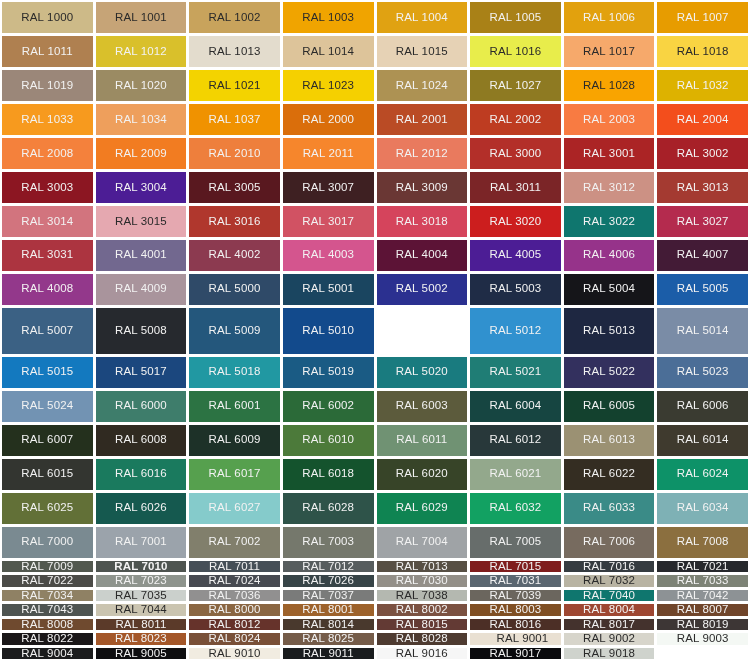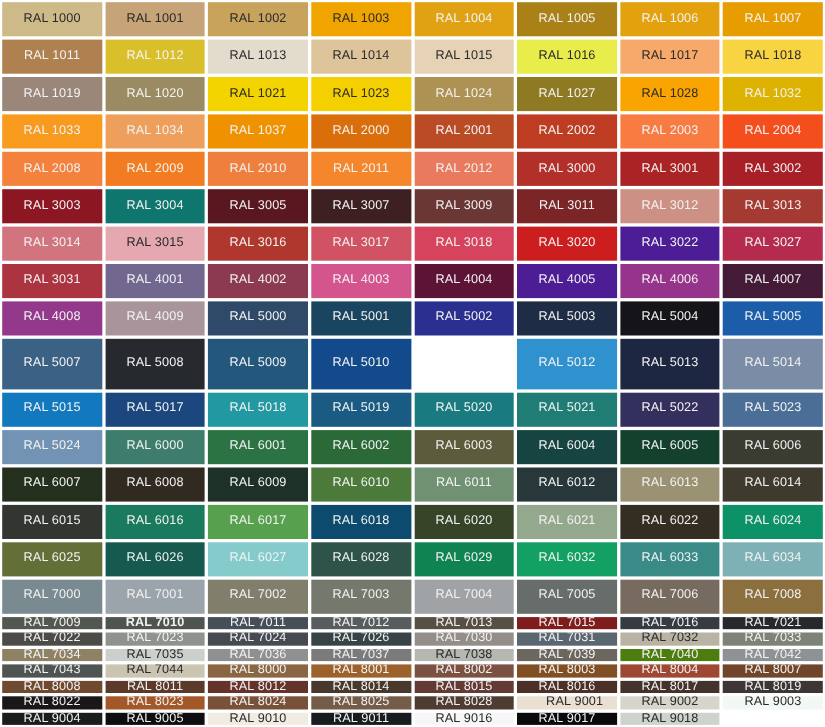--- a/index.html
+++ b/index.html
@@ -163,21 +163,21 @@
     </div>
     <div class="swatch" style="background-color: rgb(171, 36, 37); color: rgb(242, 242, 242);">
       <span class="label">RAL 3001</span>
     </div>
     <div class="swatch" style="background-color: rgb(167, 32, 40); color: rgb(242, 242, 242);">
       <span class="label">RAL 3002</span>
     </div>
     <div class="swatch" style="background-color: rgb(140, 22, 34); color: rgb(242, 242, 242);">
       <span class="label">RAL 3003</span>
     </div>
-    <div class="swatch" style="background-color: #0f766e; color: rgb(242, 242, 242);">
+    <div class="swatch" style="background-color: #4c1d95; color: rgb(242, 242, 242);">
       <span class="label">RAL 3004</span>
     </div>
     <div class="swatch" style="background-color: rgb(89, 24, 31); color: rgb(242, 242, 242);">
       <span class="label">RAL 3005</span>
     </div>
     <div class="swatch" style="background-color: rgb(62, 32, 34); color: rgb(242, 242, 242);">
       <span class="label">RAL 3007</span>
     </div>
     <div class="swatch" style="background-color: rgb(106, 55, 52); color: rgb(242, 242, 242);">
       <span class="label">RAL 3009</span>
@@ -202,21 +202,21 @@
     </div>
     <div class="swatch" style="background-color: rgb(209, 82, 99); color: rgb(242, 242, 242);">
       <span class="label">RAL 3017</span>
     </div>
     <div class="swatch" style="background-color: rgb(213, 68, 92); color: rgb(242, 242, 242); justify-content: center;">
       <span class="label">RAL 3018</span>
     </div>
     <div class="swatch" style="background-color: rgb(204, 30, 30); color: rgb(242, 242, 242);">
       <span class="label">RAL 3020</span>
     </div>
-    <div class="swatch" style="background-color: #4c1d95; color: rgb(242, 242, 242);">
+    <div class="swatch" style="background-color: #0f766e; color: rgb(242, 242, 242);">
       <span class="label">RAL 3022</span>
     </div>
     <div class="swatch" style="background-color: rgb(180, 43, 78); color: rgb(242, 242, 242);">
       <span class="label">RAL 3027</span>
     </div>
     <div class="swatch" style="background-color: rgb(172, 52, 64); color: rgb(242, 242, 242);">
       <span class="label">RAL 3031</span>
     </div>
     <div class="swatch" style="background-color: rgb(114, 104, 143); color: rgb(242, 242, 242);">
       <span class="label">RAL 4001</span>
@@ -361,21 +361,21 @@
     </div>
     <div class="swatch" style="background-color: rgb(51, 53, 48); color: rgb(242, 242, 242);">
       <span class="label">RAL 6015</span>
     </div>
     <div class="swatch" style="background-color: rgb(26, 122, 94); color: rgb(242, 242, 242);">
       <span class="label">RAL 6016</span>
     </div>
     <div class="swatch" style="background-color: rgb(86, 160, 78); color: rgb(242, 242, 242);">
       <span class="label">RAL 6017</span>
     </div>
-    <div class="swatch" style="background-color: #0c4a6e; color: rgb(242, 242, 242);">
+    <div class="swatch" style="background-color: #14532d; color: rgb(242, 242, 242);">
       <span class="label">RAL 6018</span>
     </div>
     <div class="swatch" style="background-color: rgb(55, 68, 40); color: rgb(242, 242, 242);">
       <span class="label">RAL 6020</span>
     </div>
     <div class="swatch" style="background-color: rgb(147, 168, 140); color: rgb(242, 242, 242);">
       <span class="label">RAL 6021</span>
     </div>
     <div class="swatch" style="background-color: rgb(52, 45, 34); color: rgb(242, 242, 242);">
       <span class="label">RAL 6022</span>
@@ -490,21 +490,21 @@
     </div>
     <div class="swatch" style="background-color: rgb(122, 123, 122); color: rgb(242, 242, 242);">
       <span class="label">RAL 7037</span>
     </div>
     <div class="swatch" style="background-color: rgb(180, 184, 176); color: rgb(42, 42, 42);">
       <span class="label">RAL 7038</span>
     </div>
     <div class="swatch" style="background-color: rgb(107, 102, 94); color: rgb(242, 242, 242);">
       <span class="label">RAL 7039</span>
     </div>
-    <div class="swatch" style="background-color: #4d7c0f; color: rgb(242, 242, 242); justify-content: center;">
+    <div class="swatch" style="background-color: #0f766e; color: rgb(242, 242, 242); justify-content: center;">
       <span class="label">RAL 7040</span>
     </div>
     <div class="swatch" style="background-color: rgb(141, 146, 149); color: rgb(242, 242, 242);">
       <span class="label">RAL 7042</span>
     </div>
     <div class="swatch" style="background-color: rgb(78, 84, 81); color: rgb(242, 242, 242);">
       <span class="label">RAL 7043</span>
     </div>
     <div class="swatch" style="background-color: rgb(202, 196, 176); color: rgb(42, 42, 42);">
       <span class="label">RAL 7044</span>

